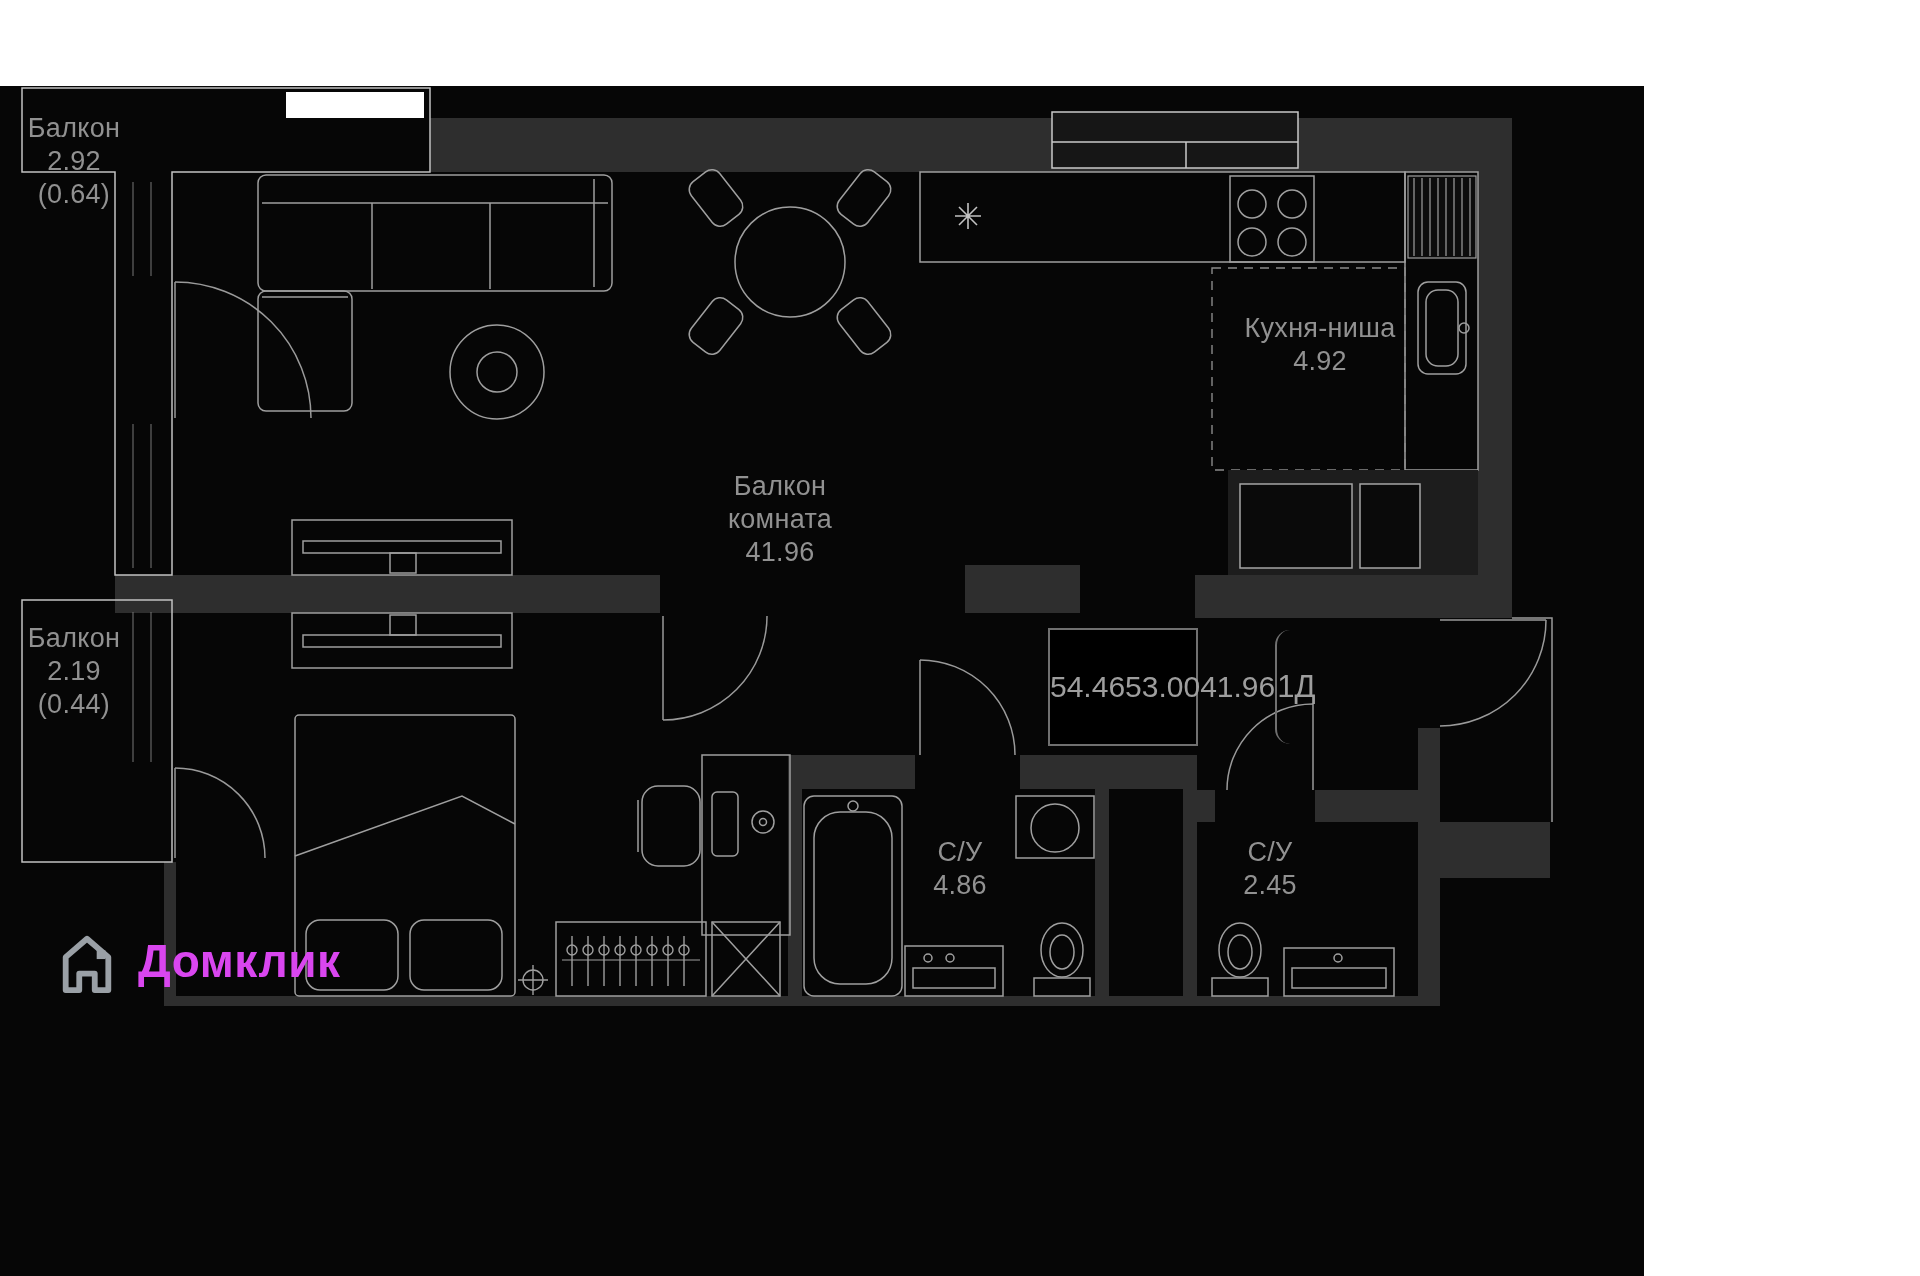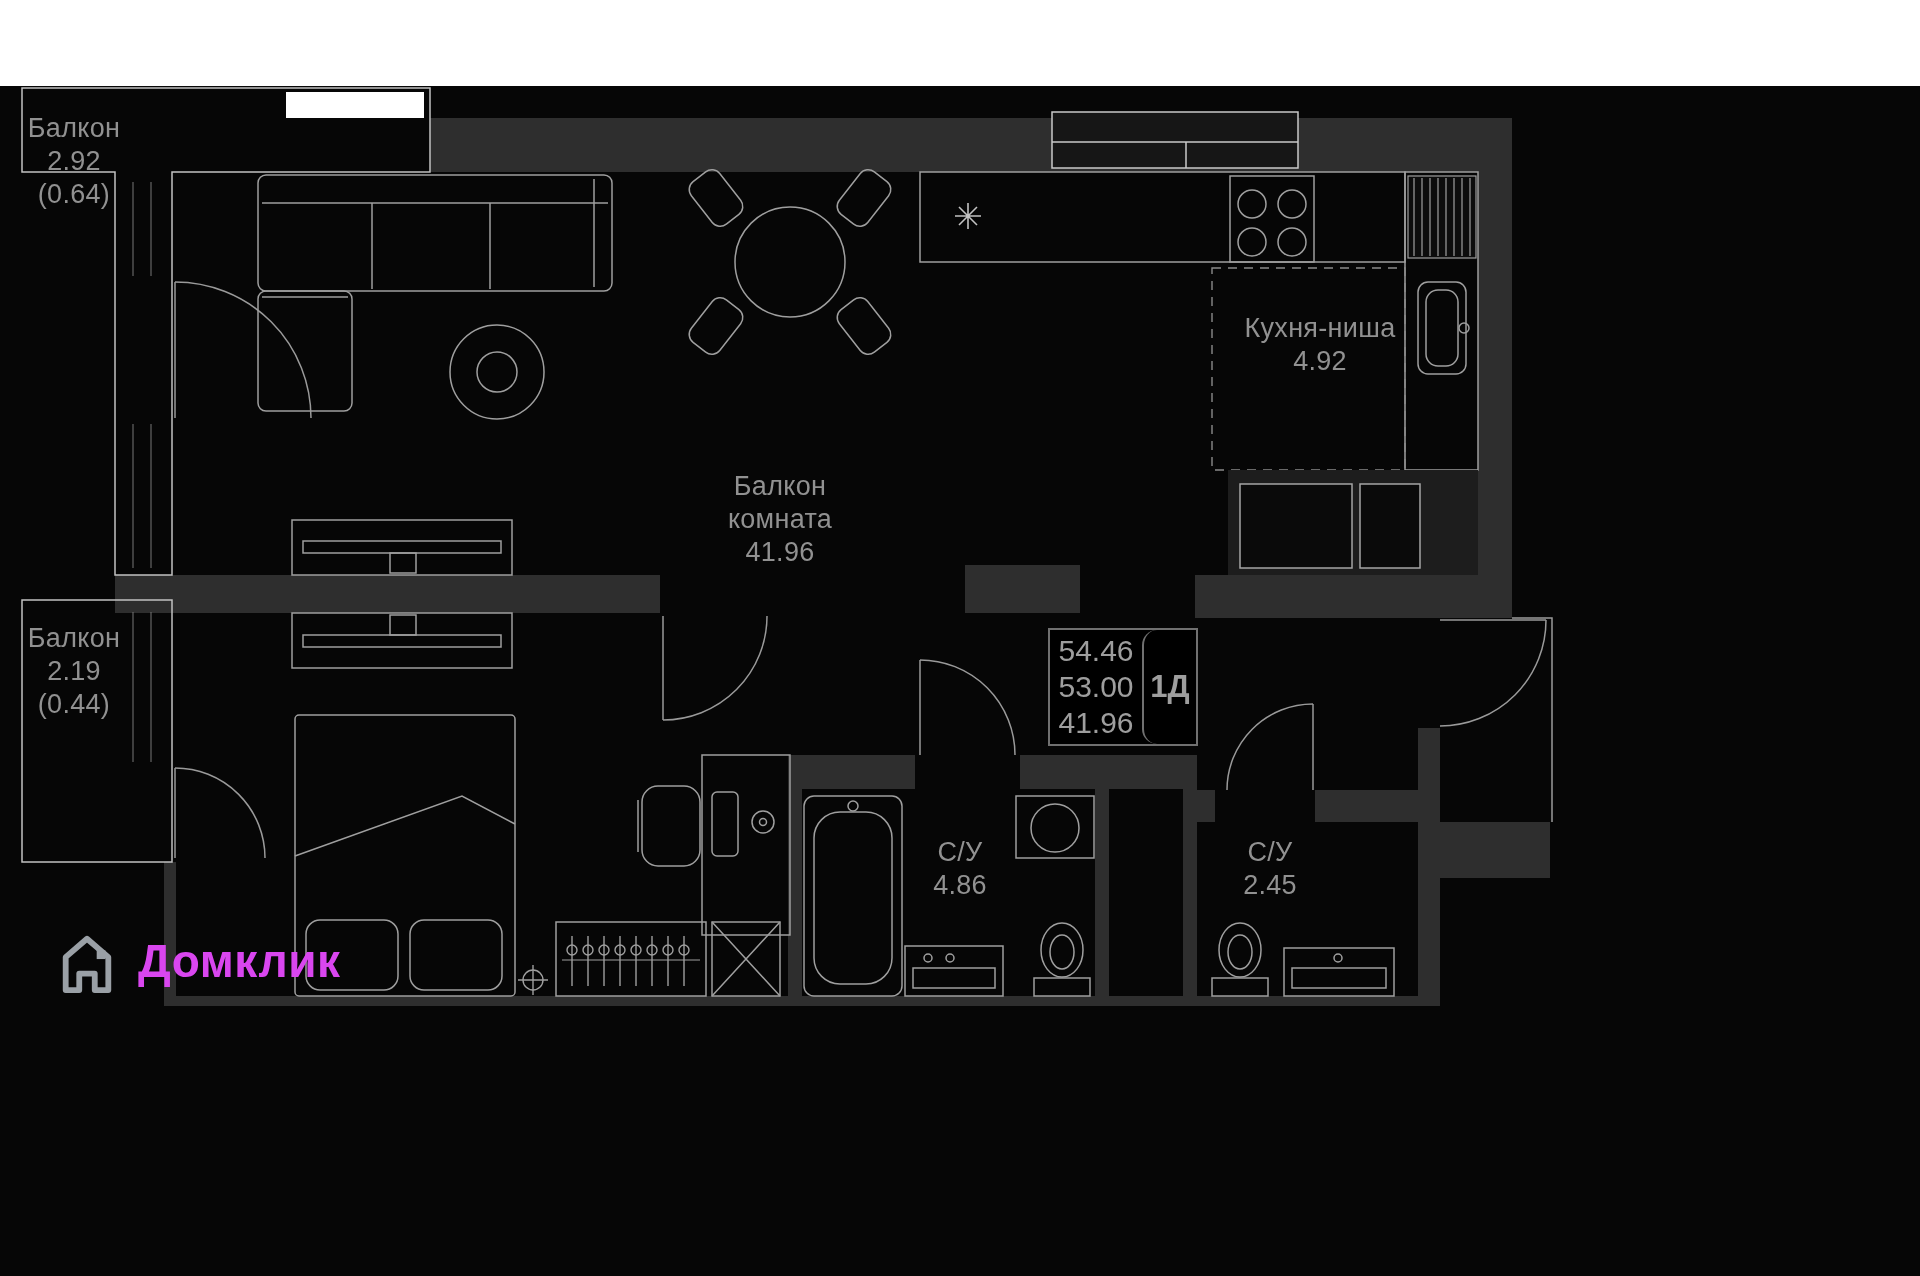--- a/index.html
+++ b/index.html
@@ -1,36 +1,36 @@
 <!DOCTYPE html>
 <html><head>
 <meta charset="utf-8">
 <style>
   html,body{margin:0;padding:0;background:#ffffff;}
   .stage{
-    position:relative;width:1920px;height:1276px;overflow:hidden;
+    position:relative;width:1644px;height:1276px;overflow:hidden;
     background:#060606;font-family:"Liberation Sans",sans-serif;
   }
   .top-strip{position:absolute;left:0;top:0;width:1920px;height:86px;background:#ffffff;}
   svg.plan{position:absolute;left:0;top:0;}
   .room-label{
     position:absolute;color:#919191;font-size:27px;line-height:33px;
     text-align:center;letter-spacing:.3px;
   }
   .info-box{
     position:absolute;left:1048px;top:628px;width:150px;height:118px;
     border:2px solid #707070;display:flex;background:#000;box-sizing:border-box;
   }
   .info-nums{
-    flex:1;display:flex;flex-direction:column;justify-content:center;align-items:center;
+    flex:1;display:flex;flex-direction:row;justify-content:center;align-items:center;
     color:#9e9e9e;font-size:30px;line-height:36px;
   }
   .info-type{
     width:52px;border-left:2px solid #707070;display:flex;align-items:center;justify-content:center;
-    color:#9e9e9e;font-size:31px;font-weight:700;border-radius:15px;
+    color:#9e9e9e;font-size:31px;font-weight:400;border-radius:15px;
   }
   .brand{position:absolute;left:56px;top:926px;display:flex;align-items:center;gap:20px;}
   .brand-text{color:#d946ef;font-size:46px;font-weight:700;letter-spacing:.5px;}
 </style>
 </head>
 <body>
 
 <div class="stage">
 
   <div class="top-strip"></div>

